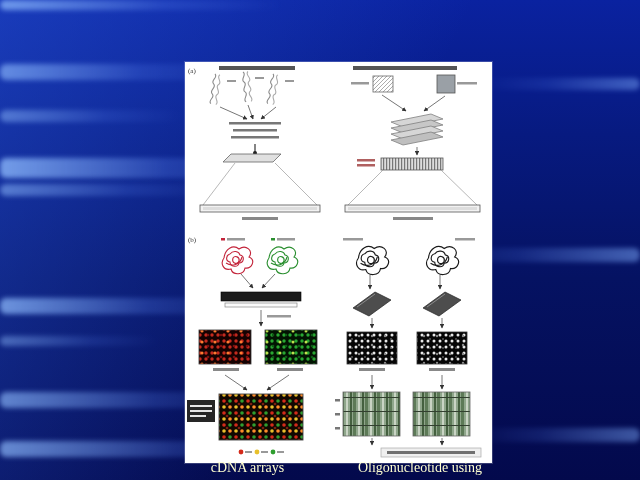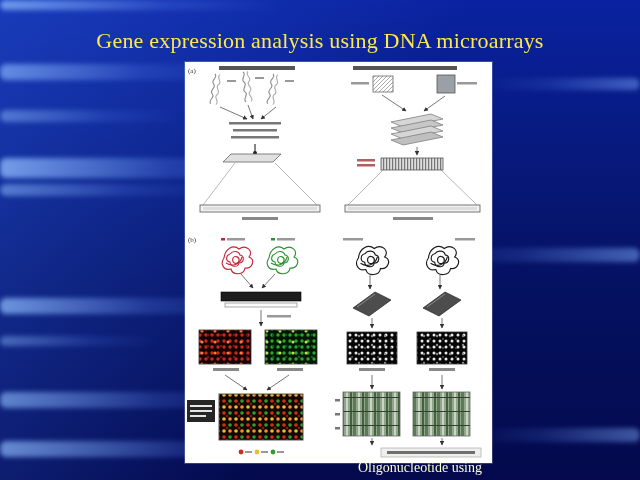--- a/index.html
+++ b/index.html
@@ -31,21 +31,20 @@
   <div class="streak l" style="top:158px;height:20px;width:48%;opacity:.85"></div>
   <div class="streak l" style="top:184px;height:12px;width:36%;opacity:.6"></div>
   <div class="streak l" style="top:298px;height:16px;width:42%;opacity:.8"></div>
   <div class="streak l" style="top:336px;height:10px;width:26%;opacity:.5"></div>
   <div class="streak l" style="top:392px;height:16px;width:44%;opacity:.7"></div>
   <div class="streak l" style="top:441px;height:16px;width:50%;opacity:.75"></div>
   <div class="streak r" style="top:78px;height:12px;width:26%;opacity:.6"></div>
   <div class="streak r" style="top:248px;height:14px;width:34%;opacity:.65"></div>
   <div class="streak r" style="top:428px;height:14px;width:28%;opacity:.6"></div>
 
-  <div class="title">Gene expression analysis using DNA microarrays</div>
 
   <div class="figure-panel">
     <svg viewBox="0 0 307 401" xmlns="http://www.w3.org/2000/svg">
       <defs>
         <marker id="arr" viewBox="0 0 8 8" refX="7" refY="4" markerWidth="5" markerHeight="5" orient="auto">
           <path d="M0,0L8,4L0,8z" fill="#333"></path>
         </marker>
         <pattern id="patRed" width="6" height="6" patternUnits="userSpaceOnUse">
           <rect width="6" height="6" fill="#150101"></rect>
             <circle cx="3" cy="3" r="1.7" fill="#c52a1e"></circle>
@@ -280,15 +279,16 @@
           <line x1="257" y1="376" x2="257" y2="383" marker-end="url(#arr)"></line>
         </g>
         <g>
           <rect x="196" y="386" width="100" height="9" fill="#efefef" stroke="#aaa" stroke-width="0.7"></rect>
           <rect x="202" y="389" width="88" height="3" fill="#707070"></rect>
         </g>
       </g>
     </svg>
   </div>
 
+  <div class="caption left">cDNA arrays</div>
   <div class="caption right">Oligonucleotide using</div>
 
 </div>
 
 </body></html>

